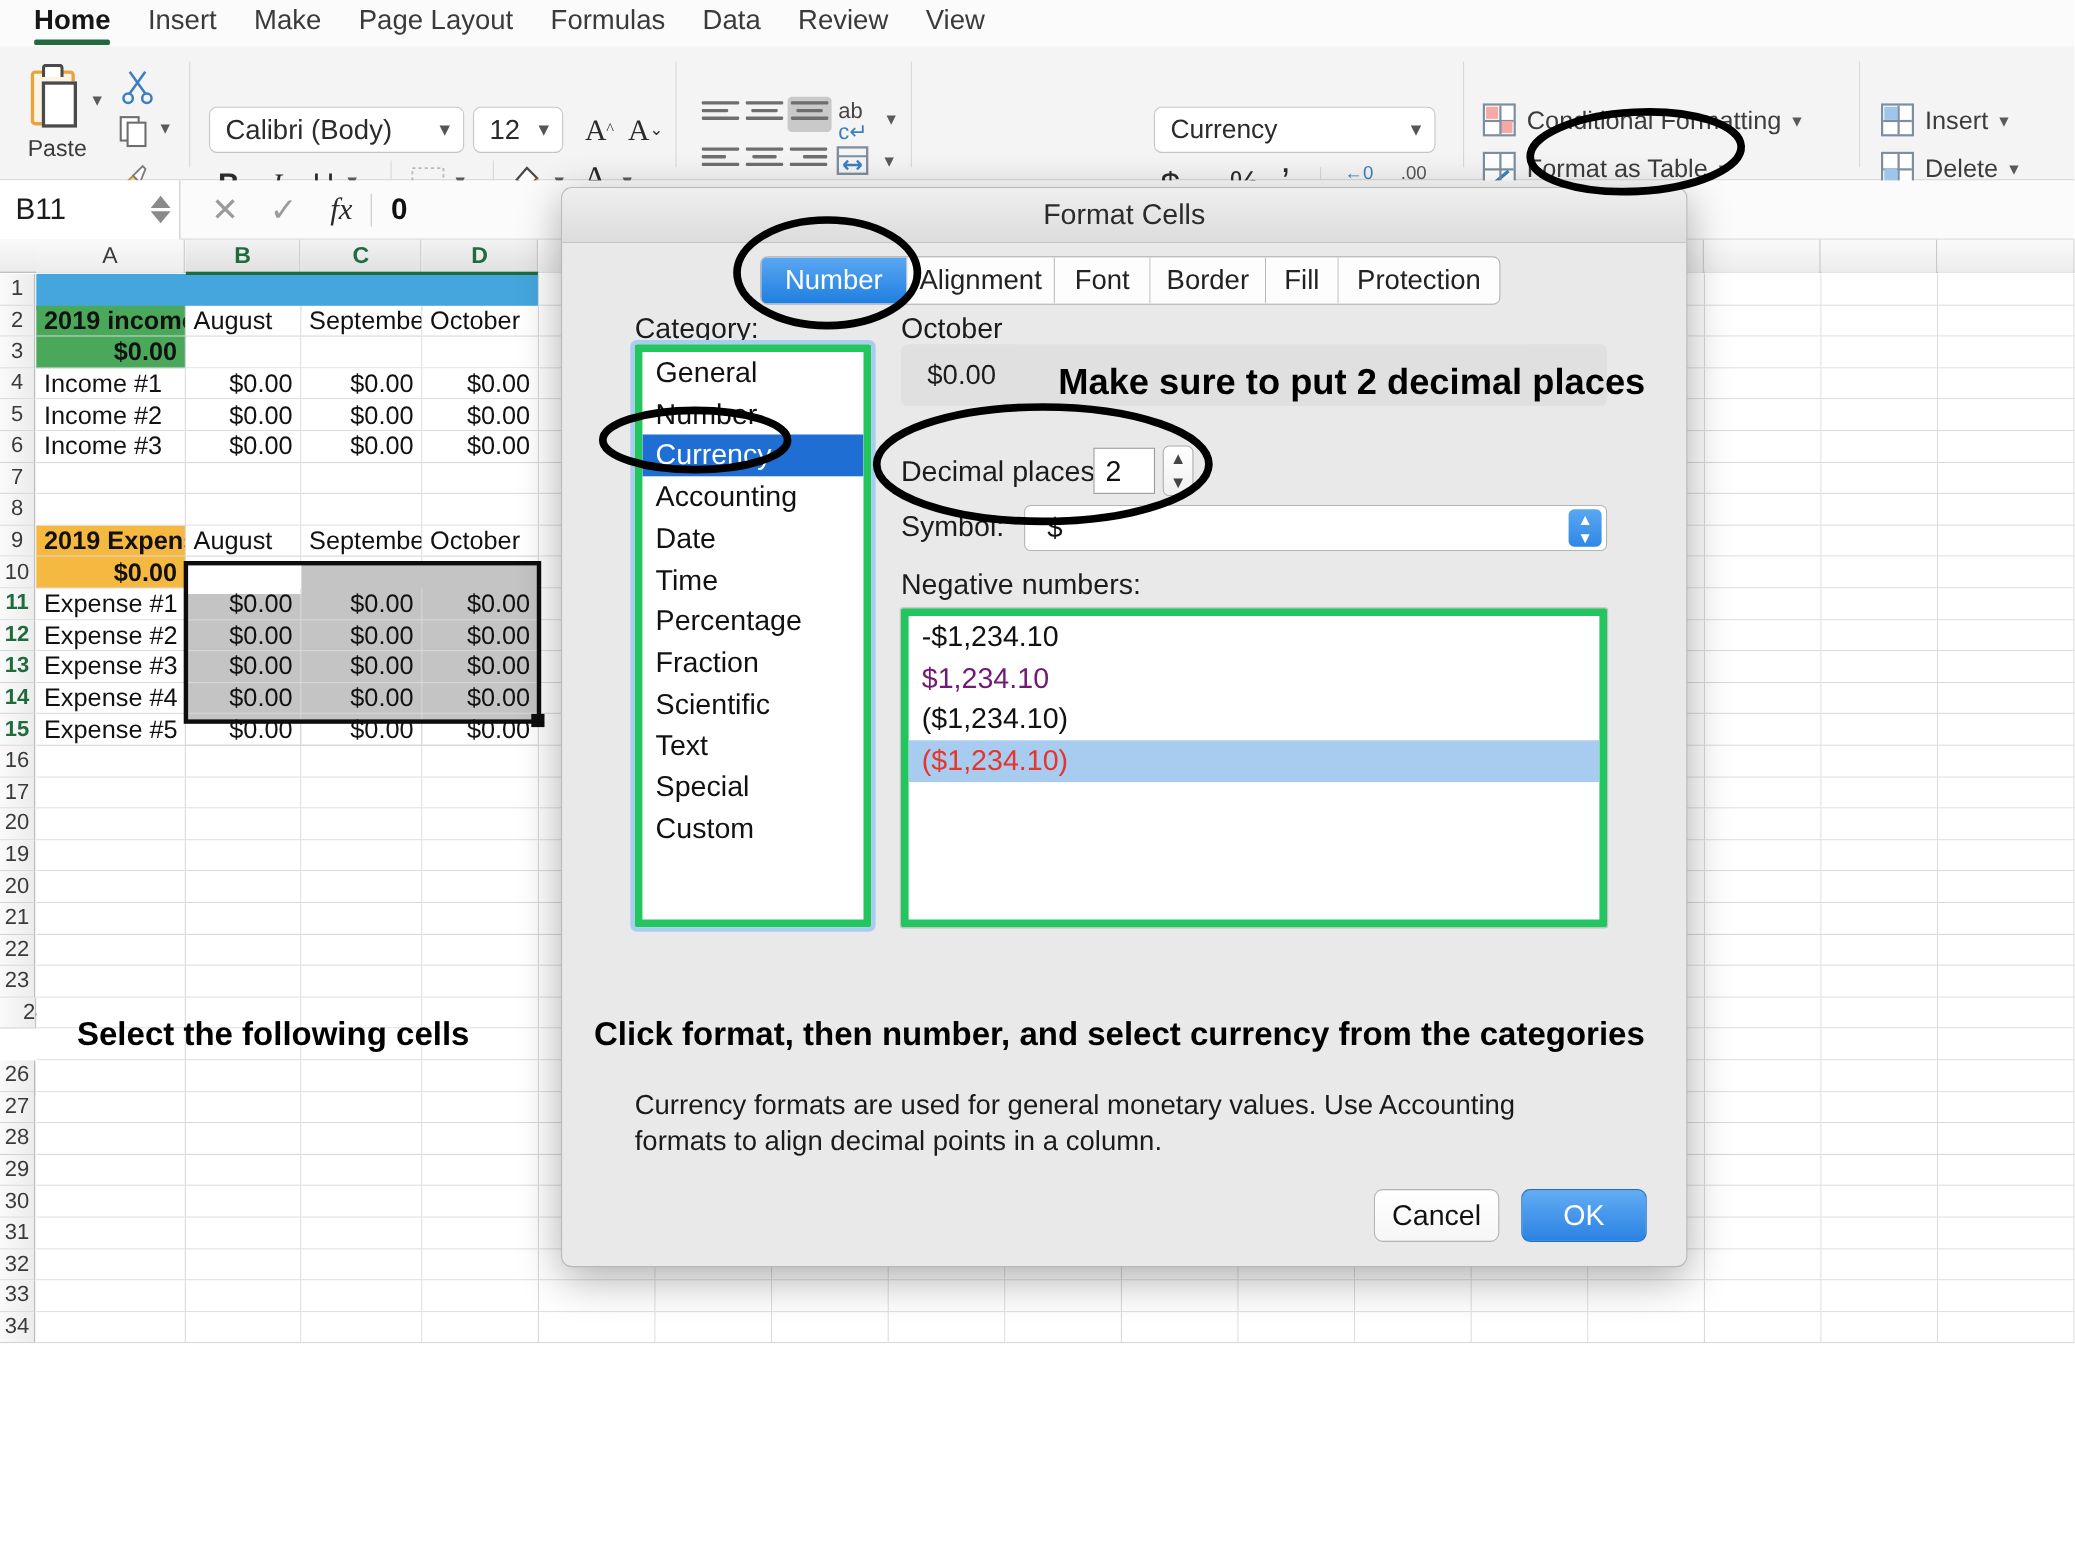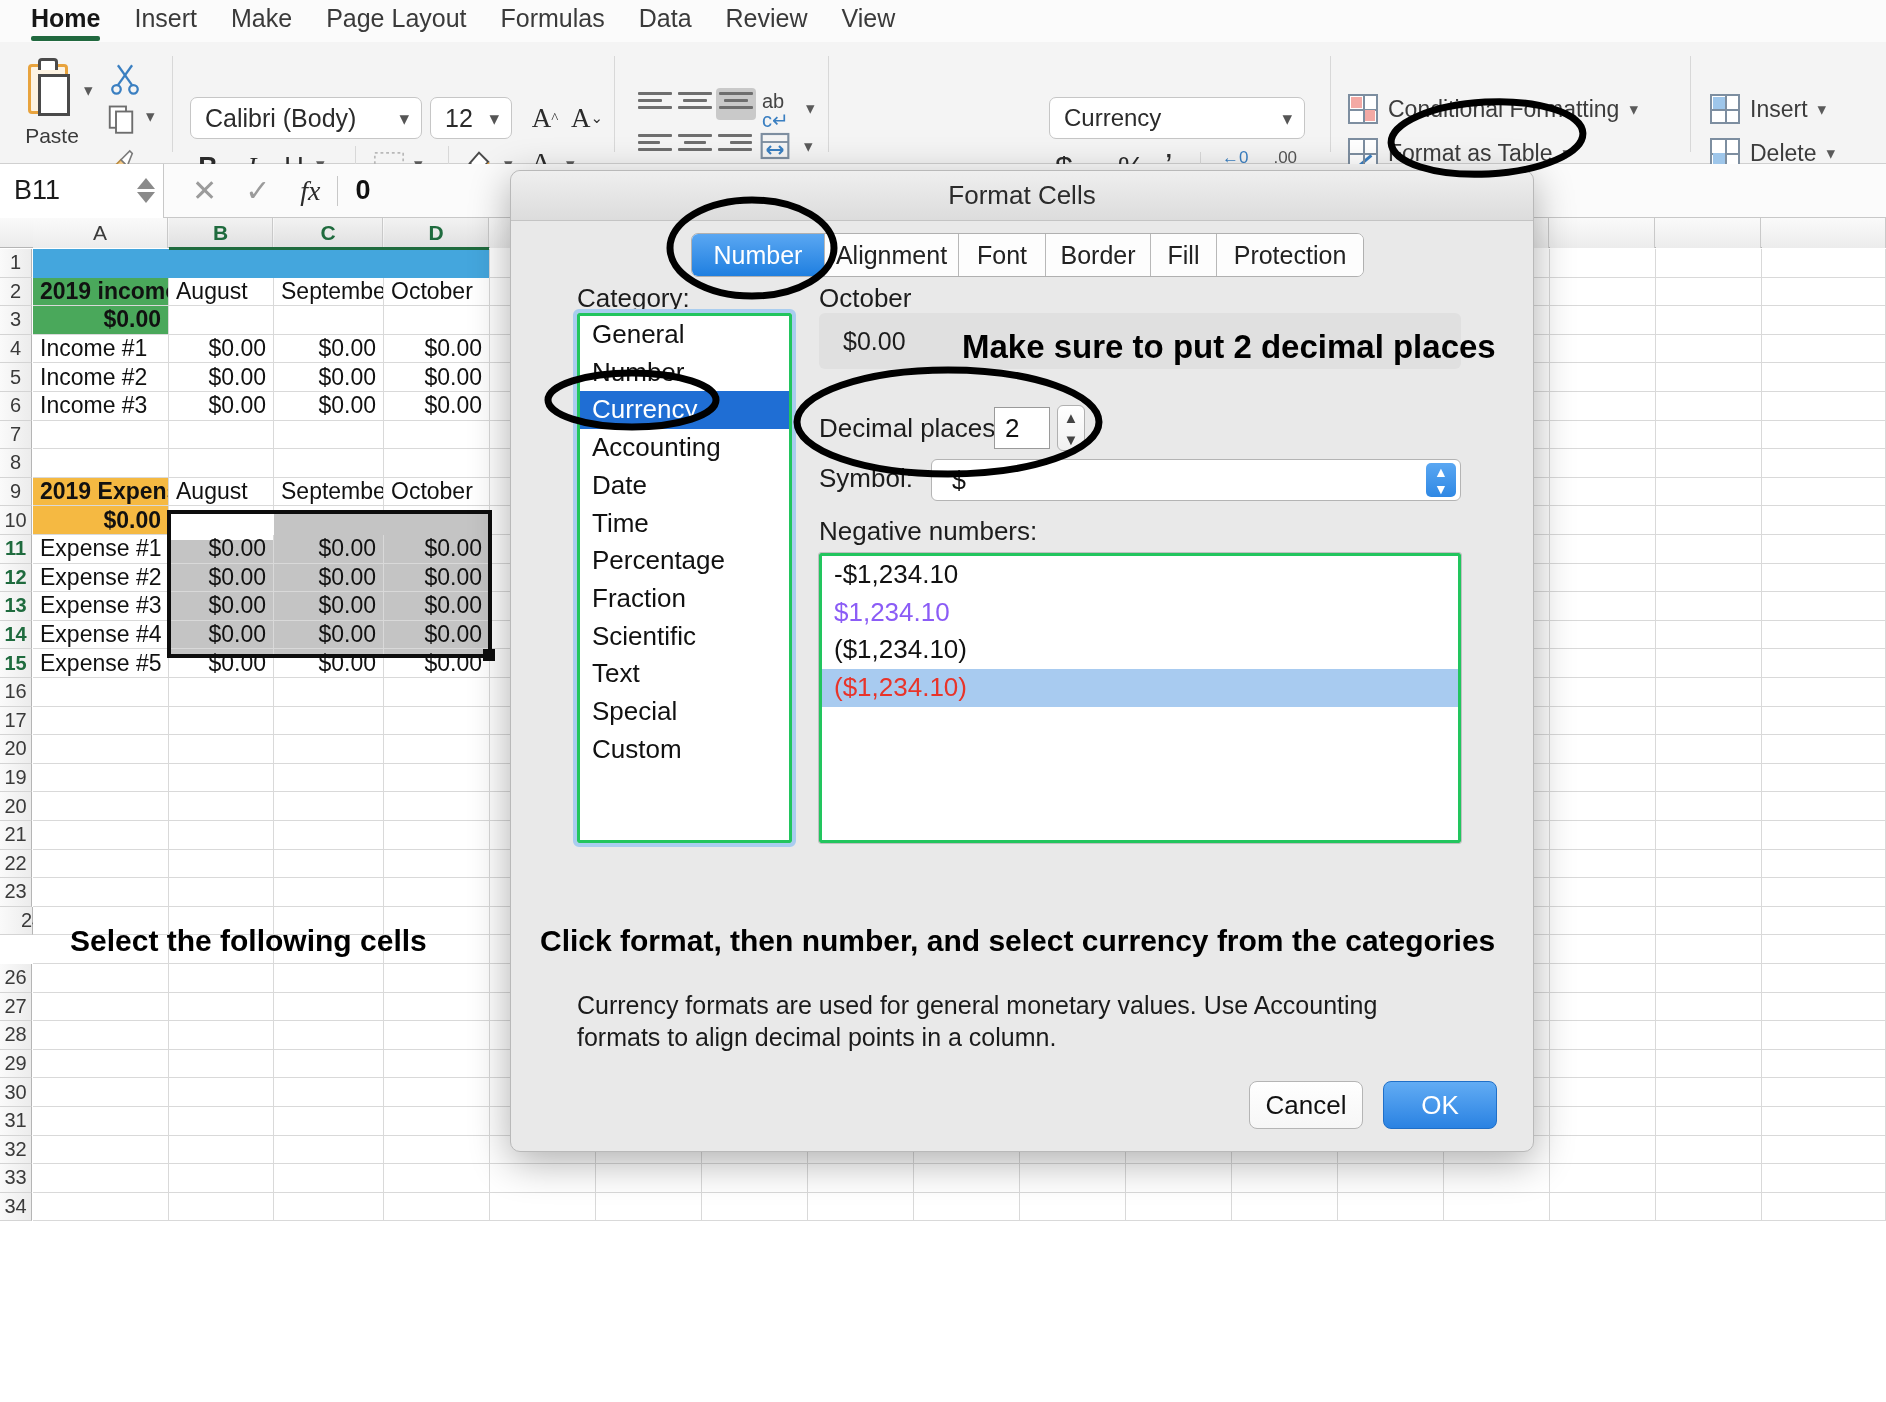--- a/index.html
+++ b/index.html
@@ -185,21 +185,21 @@
     padding: 0 16px; display:flex; align-items:center; justify-content:center;
     font-size: 25px; color:#222; background: #fdfdfd; border-right: 1px solid #b8b8b8;
     white-space:nowrap;
   }
   .dtab:last-child { border-right:none; }
   .dtab.active {
     background: linear-gradient(#5aa7f2,#1f7fe0); color:#fff;
   }
   .dlabel { position:absolute; font-size: 26px; color:#1c1c1c; }
   .listbox {
-    position:absolute; background:#fff; border:3px solid #22c55e;
+    position:absolute; background:#fff; border:7px solid #22c55e;
     outline: 4px solid #a9cdef; border-radius: 2px; overflow: hidden;
   }
   .litem { font-size: 26px; color:#111; padding: 3px 12px; line-height: 1.22; }
   .litem.sel { background:#1f6ed4; color:#fff; }
   .litem.sel2 { background:#a8cbf0; }
   .sample {
     position:absolute; background:#e0e0e0; border-radius: 6px;
     display:flex; align-items:center; padding-left:24px; font-size:25px; color:#1c1c1c;
   }
   .numfield {
@@ -1225,21 +1225,21 @@
       <span>$</span>
       <span class="arrows">
           <span>▲</span>
           <span>▼</span>
         </span>
     </div>
 
     <div class="dlabel" style="left:308px;top:345px;">Negative numbers:</div>
     <div class="listbox" id="negatives-list" style="left:308px;top:382px;width:642px;height:290px;outline:1px solid #c0c0c0;">
         <div class="litem" style="color:#111111;">-$1,234.10</div>
-        <div class="litem" style="color:#8b5cf6;">$1,234.10</div>
+        <div class="litem" style="color:#701a75;">$1,234.10</div>
         <div class="litem" style="color:#111111;">($1,234.10)</div>
         <div class="litem sel2" style="color:#e8342a;">($1,234.10)</div>
       </div>
 
     <div class="desc" style="left:66px;top:818px;width:890px;">Currency formats are used for general monetary values.  Use Accounting formats to align decimal points in a column.</div>
 
     <div class="dbtn cancel" style="left:738px;top:910px;width:114px;">
         <span>Cancel</span>
       </div>
     <div class="dbtn ok" style="left:872px;top:910px;width:114px;">

